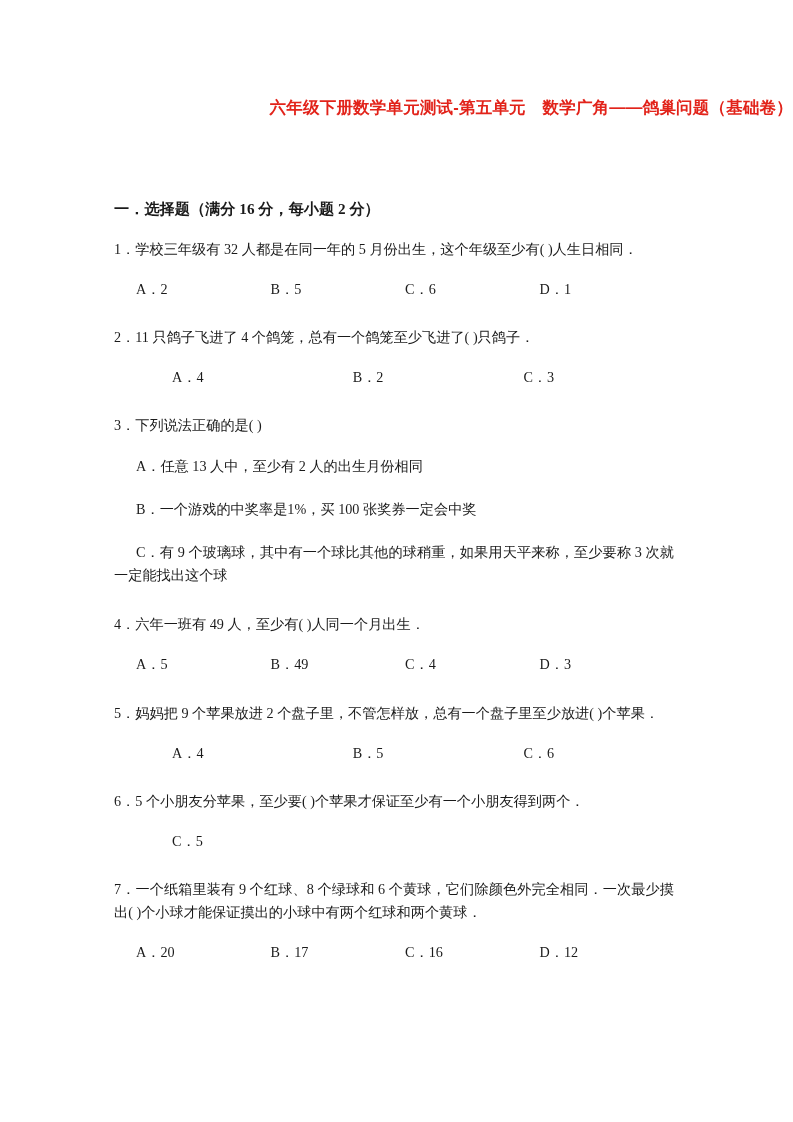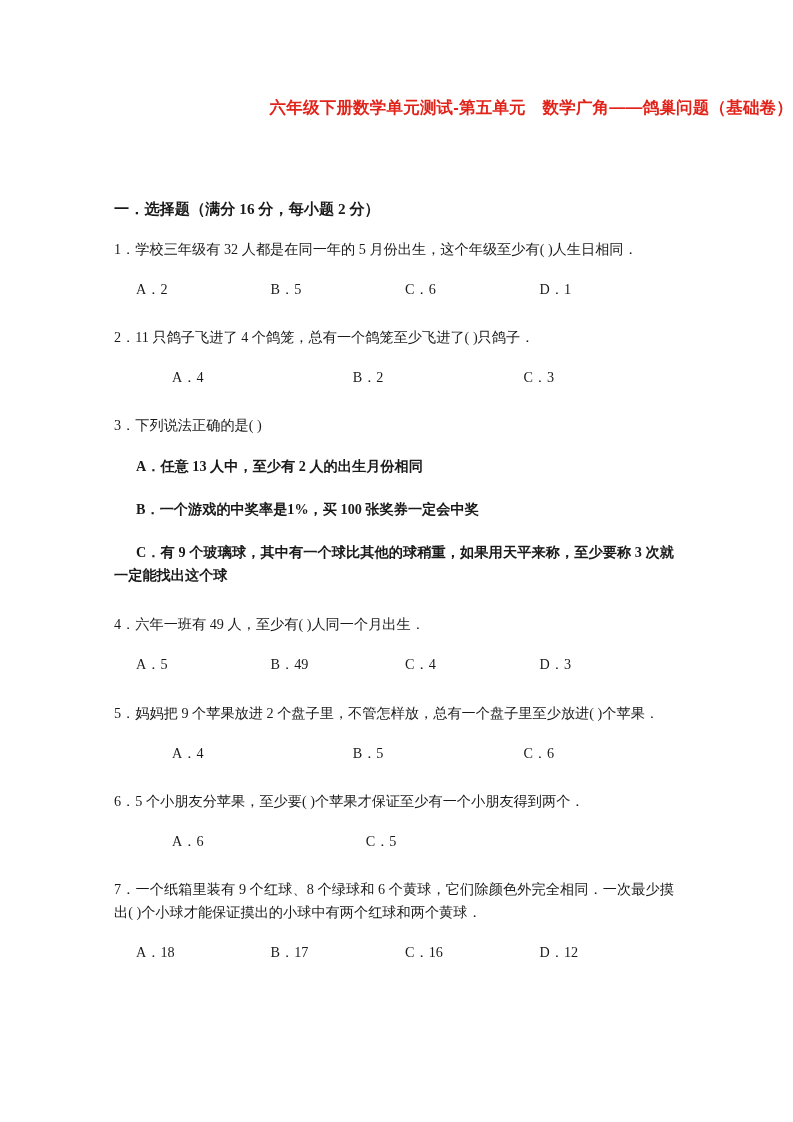--- a/index.html
+++ b/index.html
@@ -98,21 +98,20 @@
   
   .opts.cols-4 .opt { width: 25%; }
   
   .opts.cols-3 .opt:nth-child(1) { width: 36%; margin-left: 36px; }
   .opts.cols-3 .opt:nth-child(2) { width: 34%; }
   .opts.cols-3 .opt:nth-child(3) { width: 30%; }
 
   .sub-opts {
     margin: 18px 0 0 0;
     padding: 0;
-    font-weight: bold;
   }
   .sub-opt {
     font-size: 14.2px;
     line-height: 1.62;
     margin: 0 0 20px 0;
     padding-left: 22px;
     text-indent: 0;
     text-align: justify;
     text-justify: inter-ideograph;
   }
@@ -184,30 +183,29 @@
         <span class="opt">A．4</span>
         <span class="opt">B．5</span>
         <span class="opt">C．6</span>
       </div>
     </div>
     <div class="gap-after-opts"></div>
 
     <div class="question">
       <p class="q-stem q-stem-wide">6．5 个小朋友分苹果，至少要(        )个苹果才保证至少有一个小朋友得到两个．</p>
       <div class="opts cols-3">
-        <span class="opt">A．6</span>
         <span class="opt">C．5</span>
       </div>
     </div>
     <div class="gap-after-opts"></div>
 
     <div class="question">
       <p class="q-stem">7．一个纸箱里装有 9 个红球、8 个绿球和 6 个黄球，它们除颜色外完全相同．一次最少摸出(        )个小球才能保证摸出的小球中有两个红球和两个黄球．</p>
       <div class="opts cols-4">
-        <span class="opt">A．18</span>
+        <span class="opt">A．20</span>
         <span class="opt">B．17</span>
         <span class="opt">C．16</span>
         <span class="opt">D．12</span>
       </div>
     </div>
 
   </div>
 </div>
 
 </body></html>

